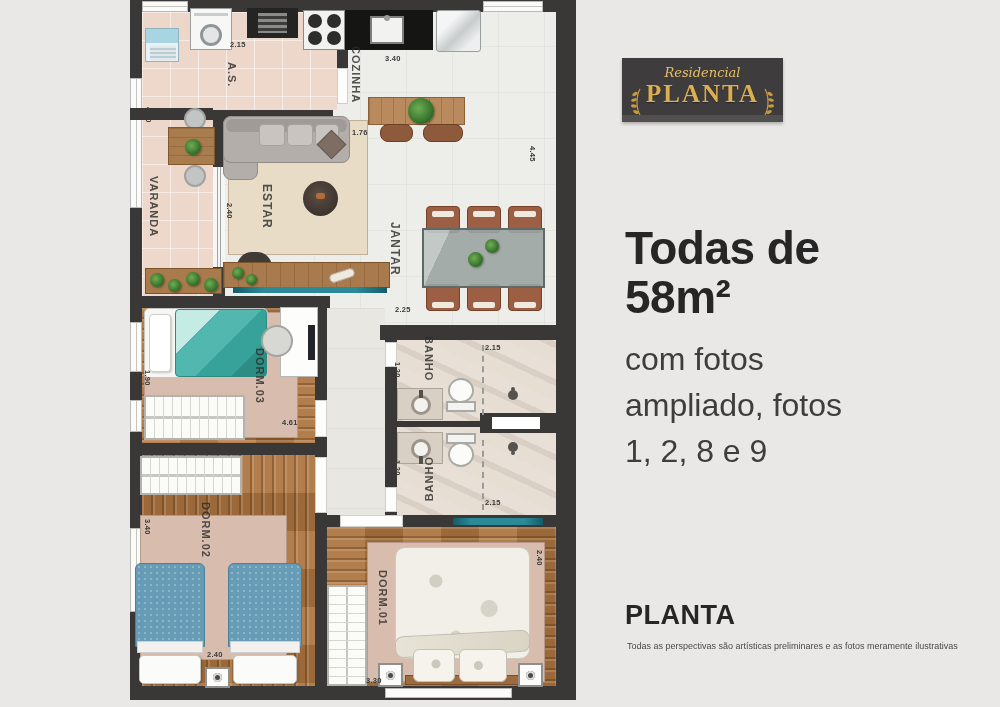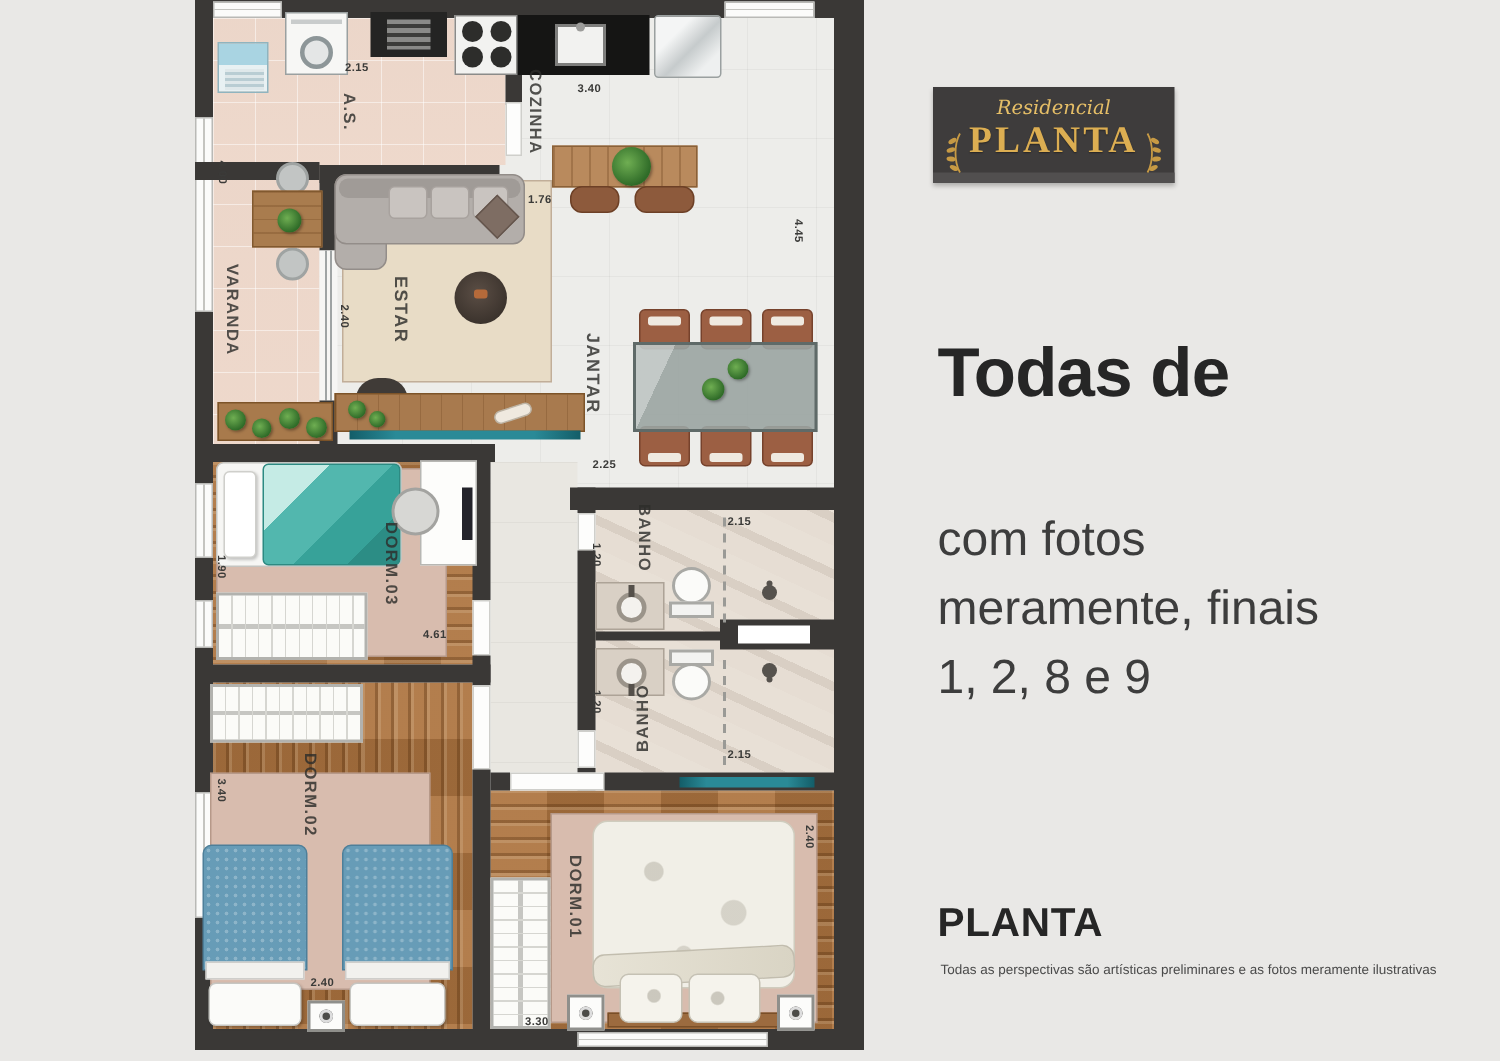--- a/index.html
+++ b/index.html
@@ -290,21 +290,21 @@
     <div class="a dim v" style="left:95px;top:203px;">2.40</div>
     <div class="a dim" style="left:265px;top:305px;">2.25</div>
     <div class="a dim v" style="left:13px;top:370px;">1.90</div>
     <div class="a dim" style="left:152px;top:418px;">4.61</div>
     <div class="a dim" style="left:355px;top:343px;">2.15</div>
     <div class="a dim v" style="left:263px;top:362px;">1.20</div>
     <div class="a dim v" style="left:263px;top:460px;">1.20</div>
     <div class="a dim" style="left:355px;top:498px;">2.15</div>
     <div class="a dim v" style="left:13px;top:519px;">3.40</div>
     <div class="a dim" style="left:77px;top:650px;">2.40</div>
-    <div class="a dim" style="left:220px;top:676px;">3.30</div>
+    <div class="a dim" style="left:236px;top:676px;">3.30</div>
     <div class="a dim v" style="left:405px;top:550px;">2.40</div>
   </div>
 
   <div id="logoBox" class="a">
     <div id="logoStrip"></div>
     <div id="logoScript">Residencial</div>
     <div id="logoName">PLANTA</div>
     <svg class="laurel" style="left:8px;" width="14" height="28" viewBox="0 0 14 28">
       <path d="M10 27 C6 20 6 8 10 1" stroke="#c79a44" fill="none" stroke-width="1.2"></path>
       <ellipse cx="5" cy="6" rx="3" ry="1.6" fill="#c79a44" transform="rotate(-30 5 6)"></ellipse>
@@ -316,24 +316,25 @@
       <path d="M4 27 C8 20 8 8 4 1" stroke="#c79a44" fill="none" stroke-width="1.2"></path>
       <ellipse cx="9" cy="6" rx="3" ry="1.6" fill="#c79a44" transform="rotate(30 9 6)"></ellipse>
       <ellipse cx="10" cy="12" rx="3" ry="1.6" fill="#c79a44" transform="rotate(15 10 12)"></ellipse>
       <ellipse cx="10" cy="18" rx="3" ry="1.6" fill="#c79a44" transform="rotate(-5 10 18)"></ellipse>
       <ellipse cx="8" cy="24" rx="3" ry="1.6" fill="#c79a44" transform="rotate(-25 8 24)"></ellipse>
     </svg>
   </div>
 
   <div id="headline" class="a">
     <div>Todas de</div>
+    <div>58m²</div>
   </div>
 
   <div id="subheadline" class="a">
     <div>com fotos</div>
-    <div>meramente, finais</div>
+    <div>ampliado, fotos</div>
     <div>1, 2, 8 e 9</div>
   </div>
 
   <div id="disclaimer" class="a">Todas as perspectivas são artísticas preliminares e as fotos meramente ilustrativas</div>
   <div id="planta" class="a">PLANTA</div>
 
 </div>
 
 </body></html>

